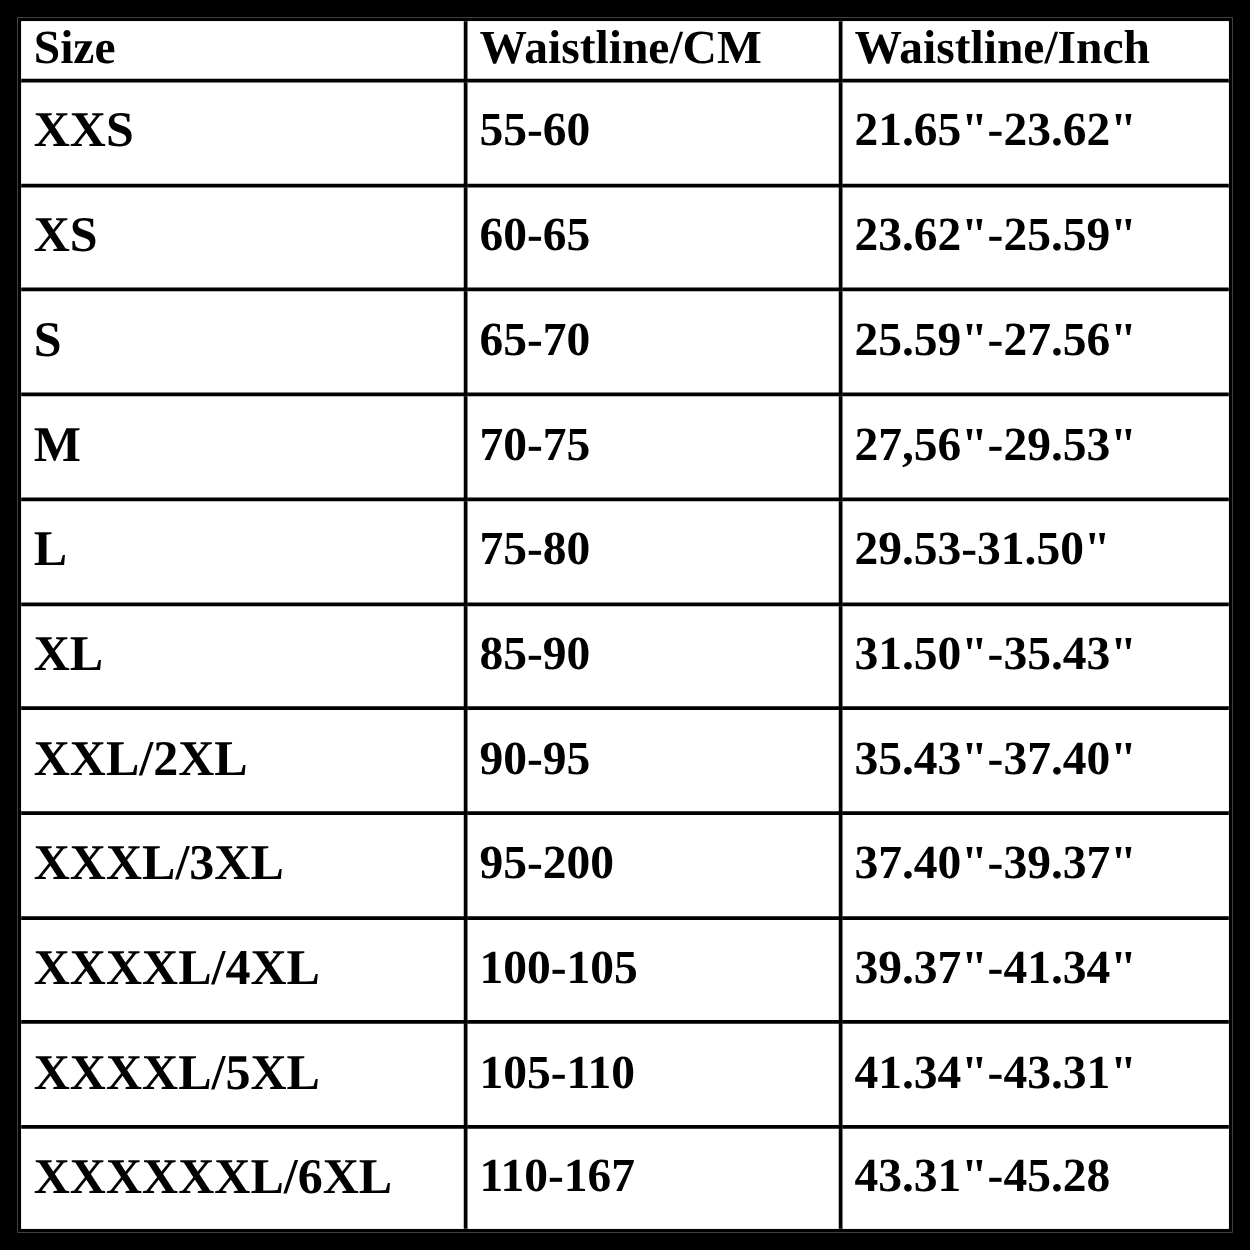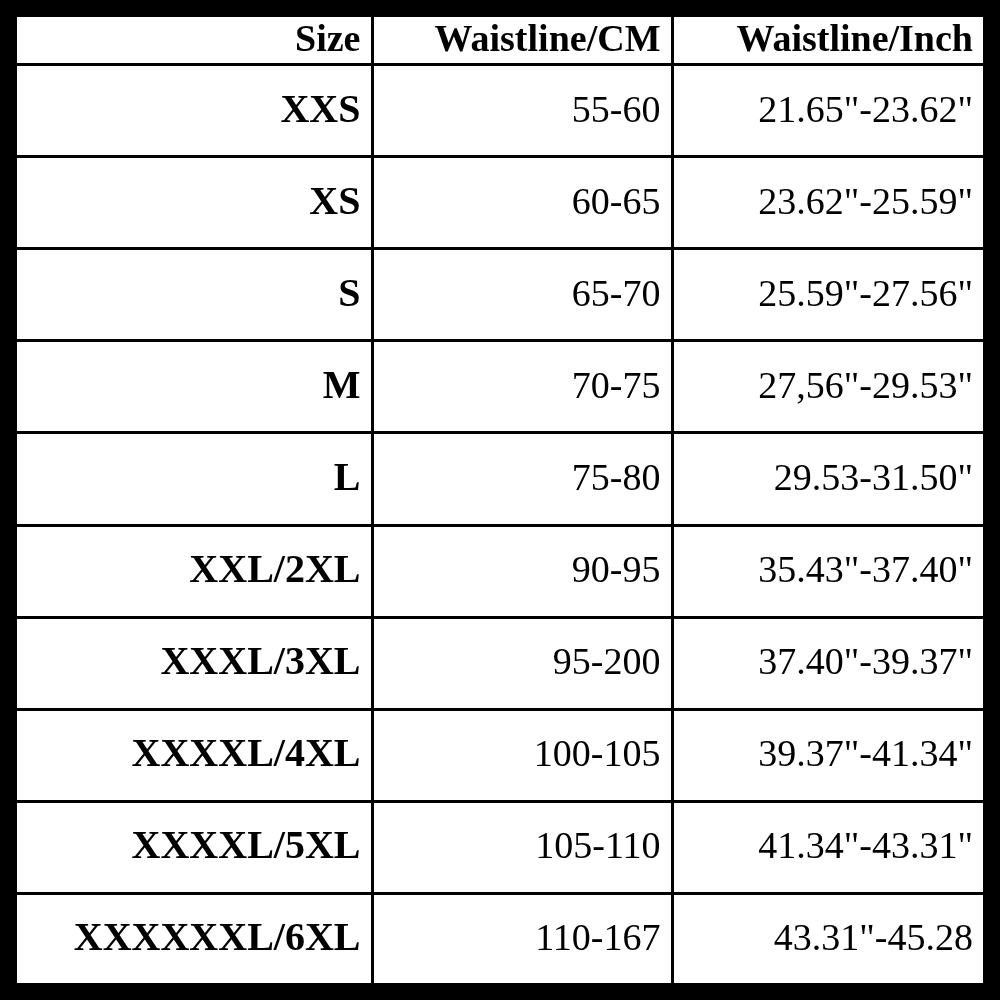--- a/index.html
+++ b/index.html
@@ -25,40 +25,40 @@
   }
   table.size-table {
     width: 100%;
     height: 100%;
     border-collapse: collapse;
     table-layout: fixed;
   }
   table.size-table td,
   table.size-table th {
     border: 3px solid #000000;
-    padding: 2px 10px 6px 23px;
-    text-align: right;
+    padding: 2px 10px 6px 10px;
+    text-align: left;
     vertical-align: middle;
     font-size: 37px;
     line-height: 1.0;
     color: #000000;
     background: #ffffff;
     white-space: nowrap;
     overflow: hidden;
   }
   table.size-table th {
     font-weight: bold;
     font-size: 38px;
   }
   table.size-table tbody td.size-cell {
     font-weight: bold;
     font-size: 40px;
   }
   table.size-table tbody td.measure-cell {
-    font-weight: normal;
+    font-weight: bold;
     font-size: 38px;
   }
   col.col-size { width: 355px; }
   col.col-cm { width: 300px; }
   col.col-inch { width: 311px; }
   
   table.size-table tr:first-child th { border-top: none; }
   table.size-table tr:last-child td { border-bottom: none; }
   table.size-table th:first-child,
   table.size-table td:first-child { border-left: none; }
@@ -102,20 +102,25 @@
         <td class="size-cell">M</td>
         <td class="measure-cell">70-75</td>
         <td class="measure-cell">27,56"-29.53"</td>
       </tr>
       <tr>
         <td class="size-cell">L</td>
         <td class="measure-cell">75-80</td>
         <td class="measure-cell">29.53-31.50"</td>
       </tr>
       <tr>
+        <td class="size-cell">XL</td>
+        <td class="measure-cell">85-90</td>
+        <td class="measure-cell">31.50"-35.43"</td>
+      </tr>
+      <tr>
         <td class="size-cell">XXL/2XL</td>
         <td class="measure-cell">90-95</td>
         <td class="measure-cell">35.43"-37.40"</td>
       </tr>
       <tr>
         <td class="size-cell">XXXL/3XL</td>
         <td class="measure-cell">95-200</td>
         <td class="measure-cell">37.40"-39.37"</td>
       </tr>
       <tr>

